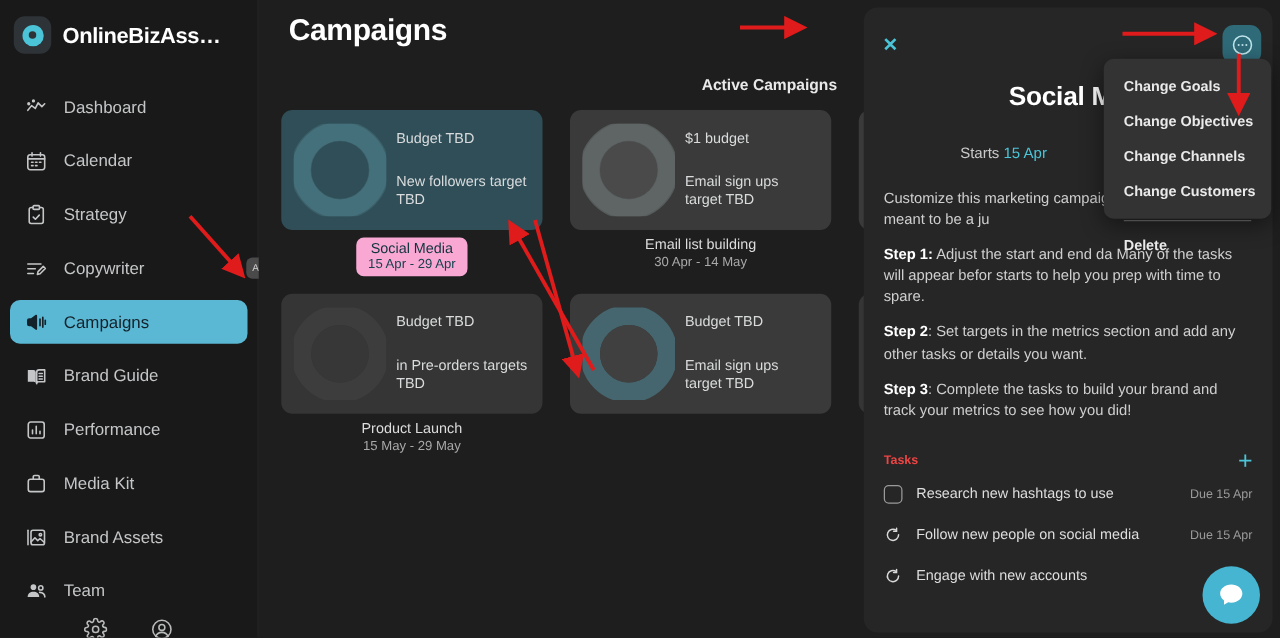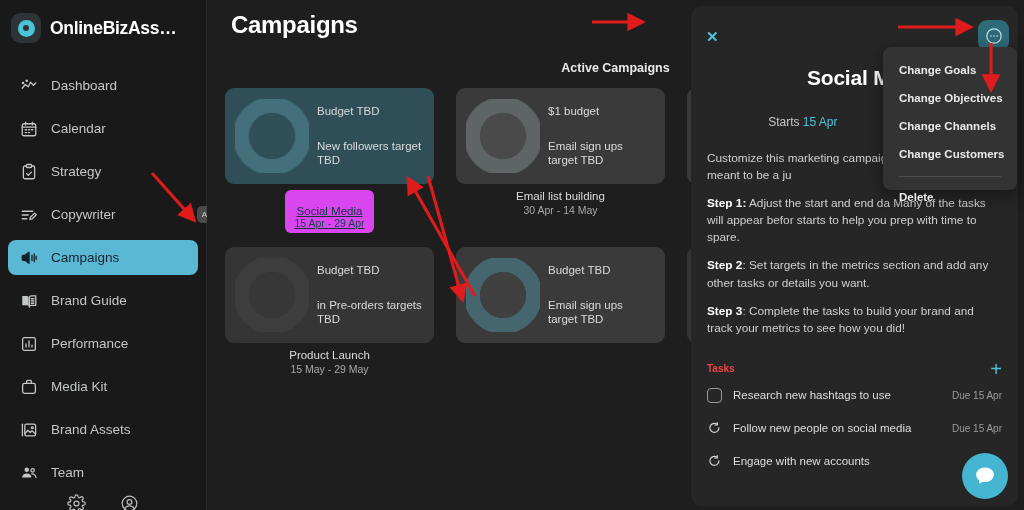--- a/index.html
+++ b/index.html
@@ -83,22 +83,22 @@
   .card.dim { background:#353535; }
   .donut { width:74px; height:74px; flex:0 0 74px; position:relative; }
   .donut svg { width:74px; height:74px; display:block; }
   .card-texts { flex:1 1 auto; padding-left:8px; display:flex; flex-direction:column; justify-content:center; height:100%; }
   .card-budget { font-size:11.5px; color:#d9dbdc; margin-bottom:22px; }
   .card-metric { font-size:11.5px; color:#d9dbdc; line-height:1.25; }
   .card-foot { text-align:center; margin-top:6px; }
   .card-foot .cname { font-size:11.5px; color:#dcdcdc; }
   .card-foot .cdate { font-size:10.5px; color:#a9a9a9; margin-top:2px; }
   .badge-foot {
-    display:inline-block; background:#d946ef; color:#123540;
-    border-radius:6px; padding:15px 9px 4px; text-align:center;text-decoration:underline;
+    display:inline-block; background:#f9a8d4; color:#123540;
+    border-radius:6px; padding:3px 9px 4px; text-align:center;
   }
   .badge-foot .cname { color:#10333d; font-size:11.5px; }
   .badge-foot .cdate { color:#17414d; font-size:10.5px; margin-top:0; }
 
   
   .panel {
     position:absolute; left:691px; top:6px; width:327px; height:500px;
     background:#262626; border-radius:11px; overflow:hidden;
   }
   .panel-top { position:relative; height:44px; }
@@ -141,21 +141,21 @@
     width:15px; height:15px; flex:0 0 15px; border:1.4px solid #9a9a9a;
     border-radius:4px;
   }
   .task-ico { width:15px; height:15px; flex:0 0 15px; }
   .task-ico svg { width:15px; height:15px; display:block; }
   .task-label { flex:1 1 auto; padding-left:11px; font-size:11.5px; color:#dedede; }
   .task-due { font-size:10px; color:#9a9a9a; white-space:nowrap; }
 
   
   .dropdown {
-    position:absolute; left:883px; top:47px; width:134px; height:143px;
+    position:absolute; left:883px; top:47px; width:134px; height:128px;
     background:#333333; border-radius:8px; z-index:40;
     box-shadow:0 5px 18px rgba(0,0,0,.45); padding:9px 0;
   }
   .dd-item {
     height:28px; display:flex; align-items:center; padding:0 0 0 16px;
     font-size:11.5px; font-weight:bold; color:#eaeaea; cursor:pointer;
   }
   .dd-sep { height:1px; background:#4d4d4d; margin:8px 16px 6px; }
 
   

